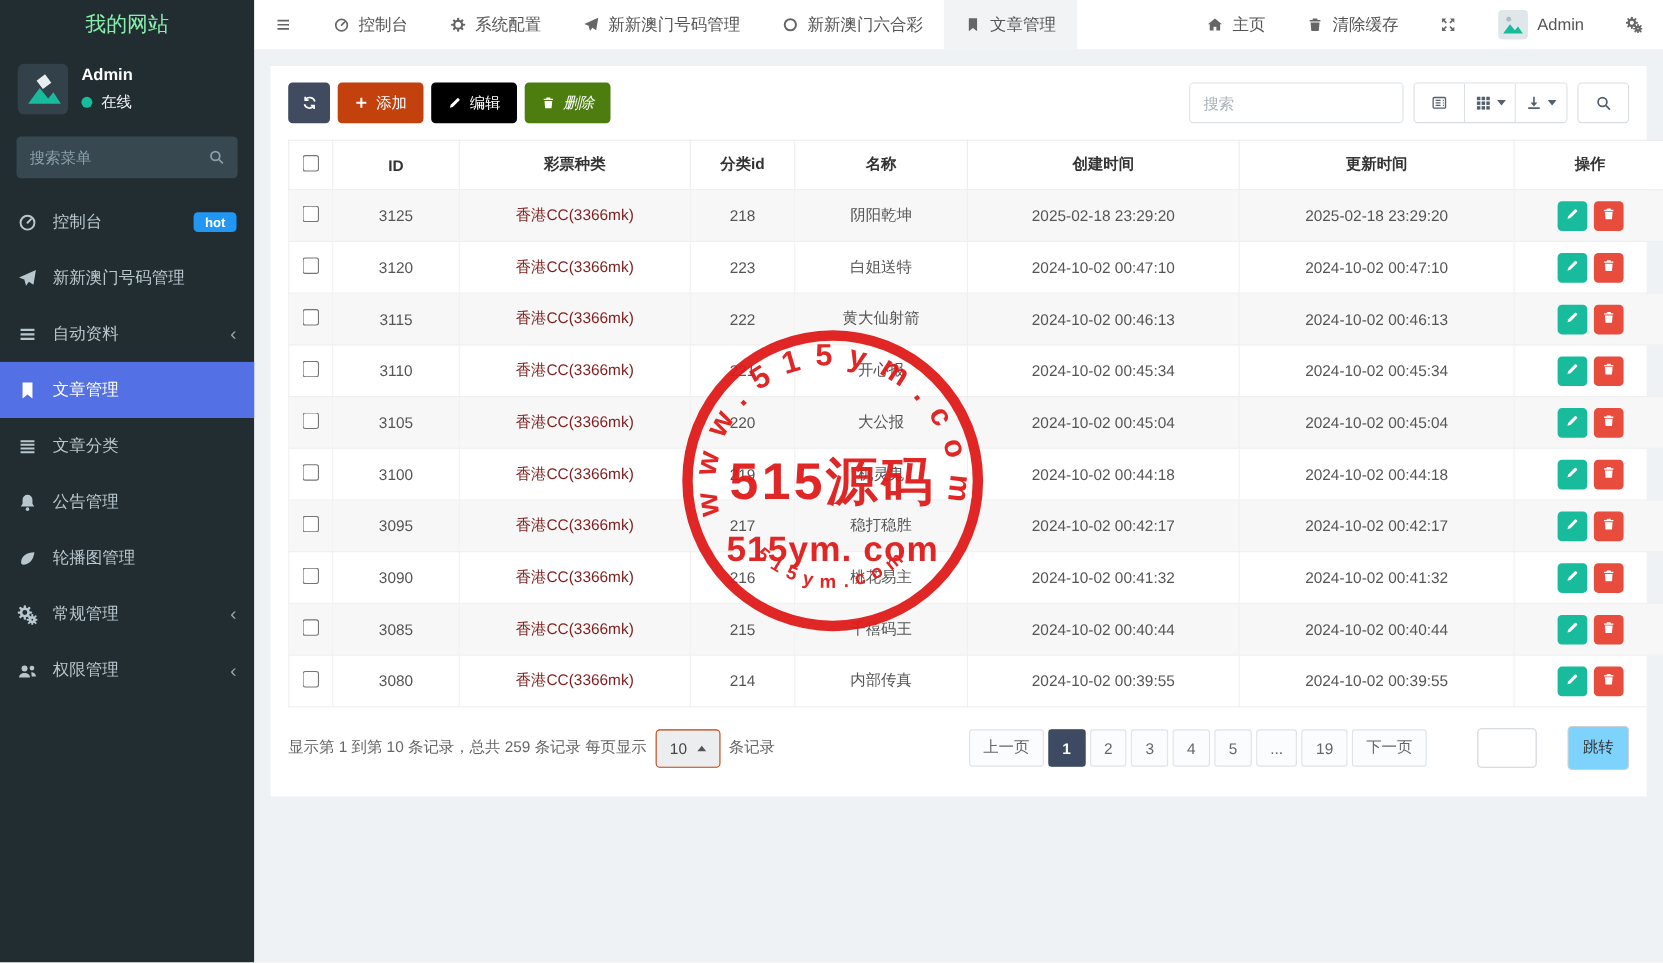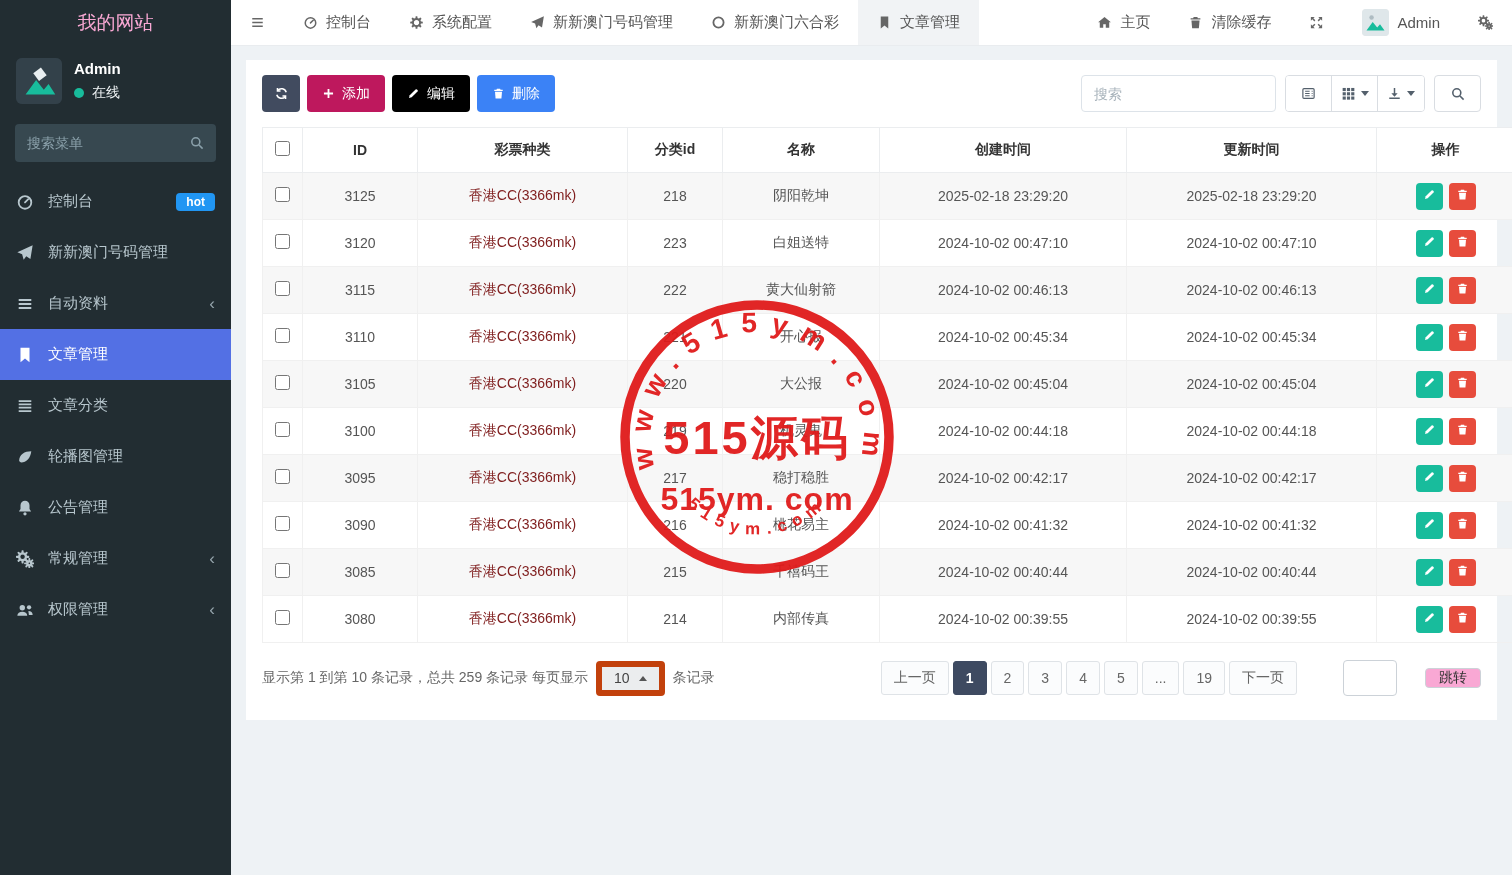--- a/index.html
+++ b/index.html
@@ -1,21 +1,21 @@
 <!DOCTYPE html>
 <html><head>
 <meta charset="utf-8">
 <style>
   * { box-sizing:border-box; margin:0; padding:0; }
   html,body { width:1512px; height:875px; }
   body { font-family:"Liberation Sans","DejaVu Sans",sans-serif; background:#eef2f5; overflow:hidden; position:relative; font-size:14px; }
 
   
   .sidebar { position:absolute; left:0; top:0; width:231px; height:875px; background:#222d32; color:#b8c7ce; z-index:10; }
-  .brand { height:46px; line-height:46px; text-align:center; color:#f9a8d4; font-size:19px; }
+  .brand { height:46px; line-height:46px; text-align:center; color:#86efac; font-size:19px; }
   .user-panel { display:flex; align-items:center; gap:12px; padding:12px 16px 14px; }
   .avatar { width:46px; height:46px; border-radius:6px; overflow:hidden; background:#2e3a40; flex:0 0 auto; }
   .avatar svg, .nav-avatar svg { width:100%; height:100%; display:block; }
   .user-name { color:#fff; font-weight:bold; font-size:15px; margin-bottom:7px; }
   .user-status { display:flex; align-items:center; gap:8px; color:#eef2f4; font-size:14px; }
   .status-dot { width:10px; height:10px; border-radius:50%; background:#18bc9c; }
   .menu-search { position:relative; margin:6px 15px 14px; }
   .menu-search input { width:100%; height:38px; background:#374850; border:none; border-radius:4px; color:#d7dde0; padding:0 36px 0 12px; font-size:14px; outline:none; font-family:inherit; }
   .menu-search input::placeholder { color:#8aa0aa; }
   .menu-search .s-icon { position:absolute; right:11px; top:11px; width:16px; height:16px; color:#8aa0aa; }
@@ -41,23 +41,23 @@
   .content { padding:14px 15px; }
   .panel { background:#fff; padding:15px 16px 24px; }
 
   .toolbar { display:flex; justify-content:space-between; margin-bottom:15px; }
   .tb-left { display:flex; gap:7px; }
   .btn { height:37px; border:none; border-radius:4px; color:#fff; font-size:14px; display:inline-flex; align-items:center; gap:7px; padding:0 15px; cursor:pointer; font-family:inherit; }
   .btn .b-icon { width:13px; height:13px; }
   .b-icon svg { width:100%; height:100%; display:block; }
   .btn-refresh { width:38px; padding:0; justify-content:center; background:#414b5f; }
   .btn-refresh .b-icon { width:15px; height:15px; }
-  .btn-add { background:#be185d; }
+  .btn-add { background:#c2410c; }
   .btn-edit { background:#000000; }
-  .btn-del  { background:#3b82f6; }
+  .btn-del  { background:#4d7c0f;font-style:italic; }
   .tb-right { display:flex; gap:9px; align-items:flex-end; }
   .search-input { width:195px; height:37px; border:1px solid #dde3e9; border-radius:4px; padding:0 12px; font-size:14px; color:#555; outline:none; font-family:inherit; }
   .search-input::placeholder { color:#a8b3bb; }
   .btn-group { display:flex; border:1px solid #d9dde2; border-radius:4px; overflow:hidden; height:37px; background:#fff; }
   .gbtn { width:46px; background:#fff; border:none; border-right:1px solid #d9dde2; color:#54606c; display:flex; align-items:center; justify-content:center; gap:5px; cursor:pointer; }
   .gbtn:last-child { border-right:none; }
   .gbtn .g-icon { width:15px; height:15px; }
   .g-icon svg { width:100%; height:100%; display:block; }
   .caret-dn { width:0; height:0; border-left:4px solid transparent; border-right:4px solid transparent; border-top:5px solid #54606c; }
   .caret-up { width:0; height:0; border-left:4px solid transparent; border-right:4px solid transparent; border-bottom:5px solid #555; }
@@ -70,26 +70,26 @@
   .grid tr.stripe td { background:#f7f7f7; }
   .grid input[type=checkbox] { width:15px; height:15px; cursor:pointer; }
   .cell-link { color:#7f1d1d; cursor:pointer; }
   .op-btn { display:inline-flex; width:27px; height:27px; border-radius:4px; align-items:center; justify-content:center; color:#fff; margin:0 3px; cursor:pointer; border:none; }
   .op-edit { background:#18bc9c; }
   .op-del { background:#e74c3c; }
   .op-btn svg { width:13px; height:13px; }
 
   .tfooter { display:flex; justify-content:space-between; align-items:center; margin-top:17px; color:#666; font-size:14px; }
   .tf-left { display:flex; align-items:center; gap:8px; }
-  .page-size { display:inline-flex; align-items:center; gap:9px; background:#ebedee; border:6px solid #c2410c; border-radius:4px; padding:0 12px; height:35px; color:#444; cursor:pointer; }
+  .page-size { display:inline-flex; align-items:center; gap:9px; background:#ebedee; border:1px solid #c2410c; border-radius:4px; padding:0 12px; height:35px; color:#444; cursor:pointer; }
   .pagination { display:flex; align-items:center; gap:20px; }
   .page-btn { min-width:33px; height:34px; padding:0 12px; display:inline-flex; align-items:center; justify-content:center; background:#fbfcfd; border:1px solid #dfe3e7; border-radius:3px; color:#666; font-size:14px; cursor:pointer; }
   .page-btn.active { background:#3e4a61; border-color:#3e4a61; color:#fff; font-weight:bold; }
   .jump-input { width:54px; height:36px; border:1px solid #ccd2d8; border-radius:4px; margin-left:26px; outline:none; padding:0 8px; font-size:14px; font-family:inherit; }
-  .jump-btn { height:20px; padding:0 13px; margin-left:8px; background:#f9a8d4; border:1px solid #ccd2d8; border-radius:4px; color:#333; font-size:14px; cursor:pointer; font-family:inherit; }
+  .jump-btn { height:40px; padding:0 13px; margin-left:8px; background:#7dd3fc; border:1px solid #ccd2d8; border-radius:4px; color:#333; font-size:14px; cursor:pointer; font-family:inherit; }
 
   
   .watermark { position:absolute; left:616px; top:296px; width:282px; height:282px; pointer-events:none; z-index:60; opacity:.94; }
   .watermark text, .watermark textPath { font-family:"Liberation Sans","DejaVu Sans",sans-serif; font-weight:bold; }
 </style>
 </head>
 <body>
 
 <aside class="sidebar">
   <div class="brand">我的网站</div>
@@ -158,33 +158,33 @@
         <span class="mi-icon">
           <svg viewBox="0 0 20 20" stroke="currentColor" stroke-width="2" fill="none">
             <path d="M3 4.5h14M3 8.2h14M3 11.9h14M3 15.6h14"></path>
           </svg>
         </span>
         <span>文章分类</span>
       </div>
       <div class="menu-item">
         <span class="mi-icon">
           <svg viewBox="0 0 20 20" fill="currentColor">
-            <path d="M3.5 14.5C3.5 7 9.5 3.5 17 3.5 16 11.5 11.5 16 5.8 16c-.8 0-1.6-.6-2.3-1.5z"></path>
-          </svg>
-        </span>
-        <span>轮播图管理</span>
-      </div>
-      <div class="menu-item">
-        <span class="mi-icon">
-          <svg viewBox="0 0 20 20" fill="currentColor">
             <path d="M10 2a5 5 0 0 0-5 5v4l-1.8 2.8h13.6L15 11V7a5 5 0 0 0-5-5z"></path>
             <circle cx="10" cy="16.5" r="1.8"></circle>
           </svg>
         </span>
         <span>公告管理</span>
+      </div>
+      <div class="menu-item">
+        <span class="mi-icon">
+          <svg viewBox="0 0 20 20" fill="currentColor">
+            <path d="M3.5 14.5C3.5 7 9.5 3.5 17 3.5 16 11.5 11.5 16 5.8 16c-.8 0-1.6-.6-2.3-1.5z"></path>
+          </svg>
+        </span>
+        <span>轮播图管理</span>
       </div>
       <div class="menu-item">
         <span class="mi-icon">
           <svg viewBox="0 0 20 20" fill="currentColor">
             <rect x="6.15" y="0.1999999999999993" width="2.3" height="4.4" rx="0.8" transform="rotate(0 7.3 7.6)"></rect>
             <rect x="6.15" y="0.1999999999999993" width="2.3" height="4.4" rx="0.8" transform="rotate(45 7.3 7.6)"></rect>
             <rect x="6.15" y="0.1999999999999993" width="2.3" height="4.4" rx="0.8" transform="rotate(90 7.3 7.6)"></rect>
             <rect x="6.15" y="0.1999999999999993" width="2.3" height="4.4" rx="0.8" transform="rotate(135 7.3 7.6)"></rect>
             <rect x="6.15" y="0.1999999999999993" width="2.3" height="4.4" rx="0.8" transform="rotate(180 7.3 7.6)"></rect>
             <rect x="6.15" y="0.1999999999999993" width="2.3" height="4.4" rx="0.8" transform="rotate(225 7.3 7.6)"></rect>

